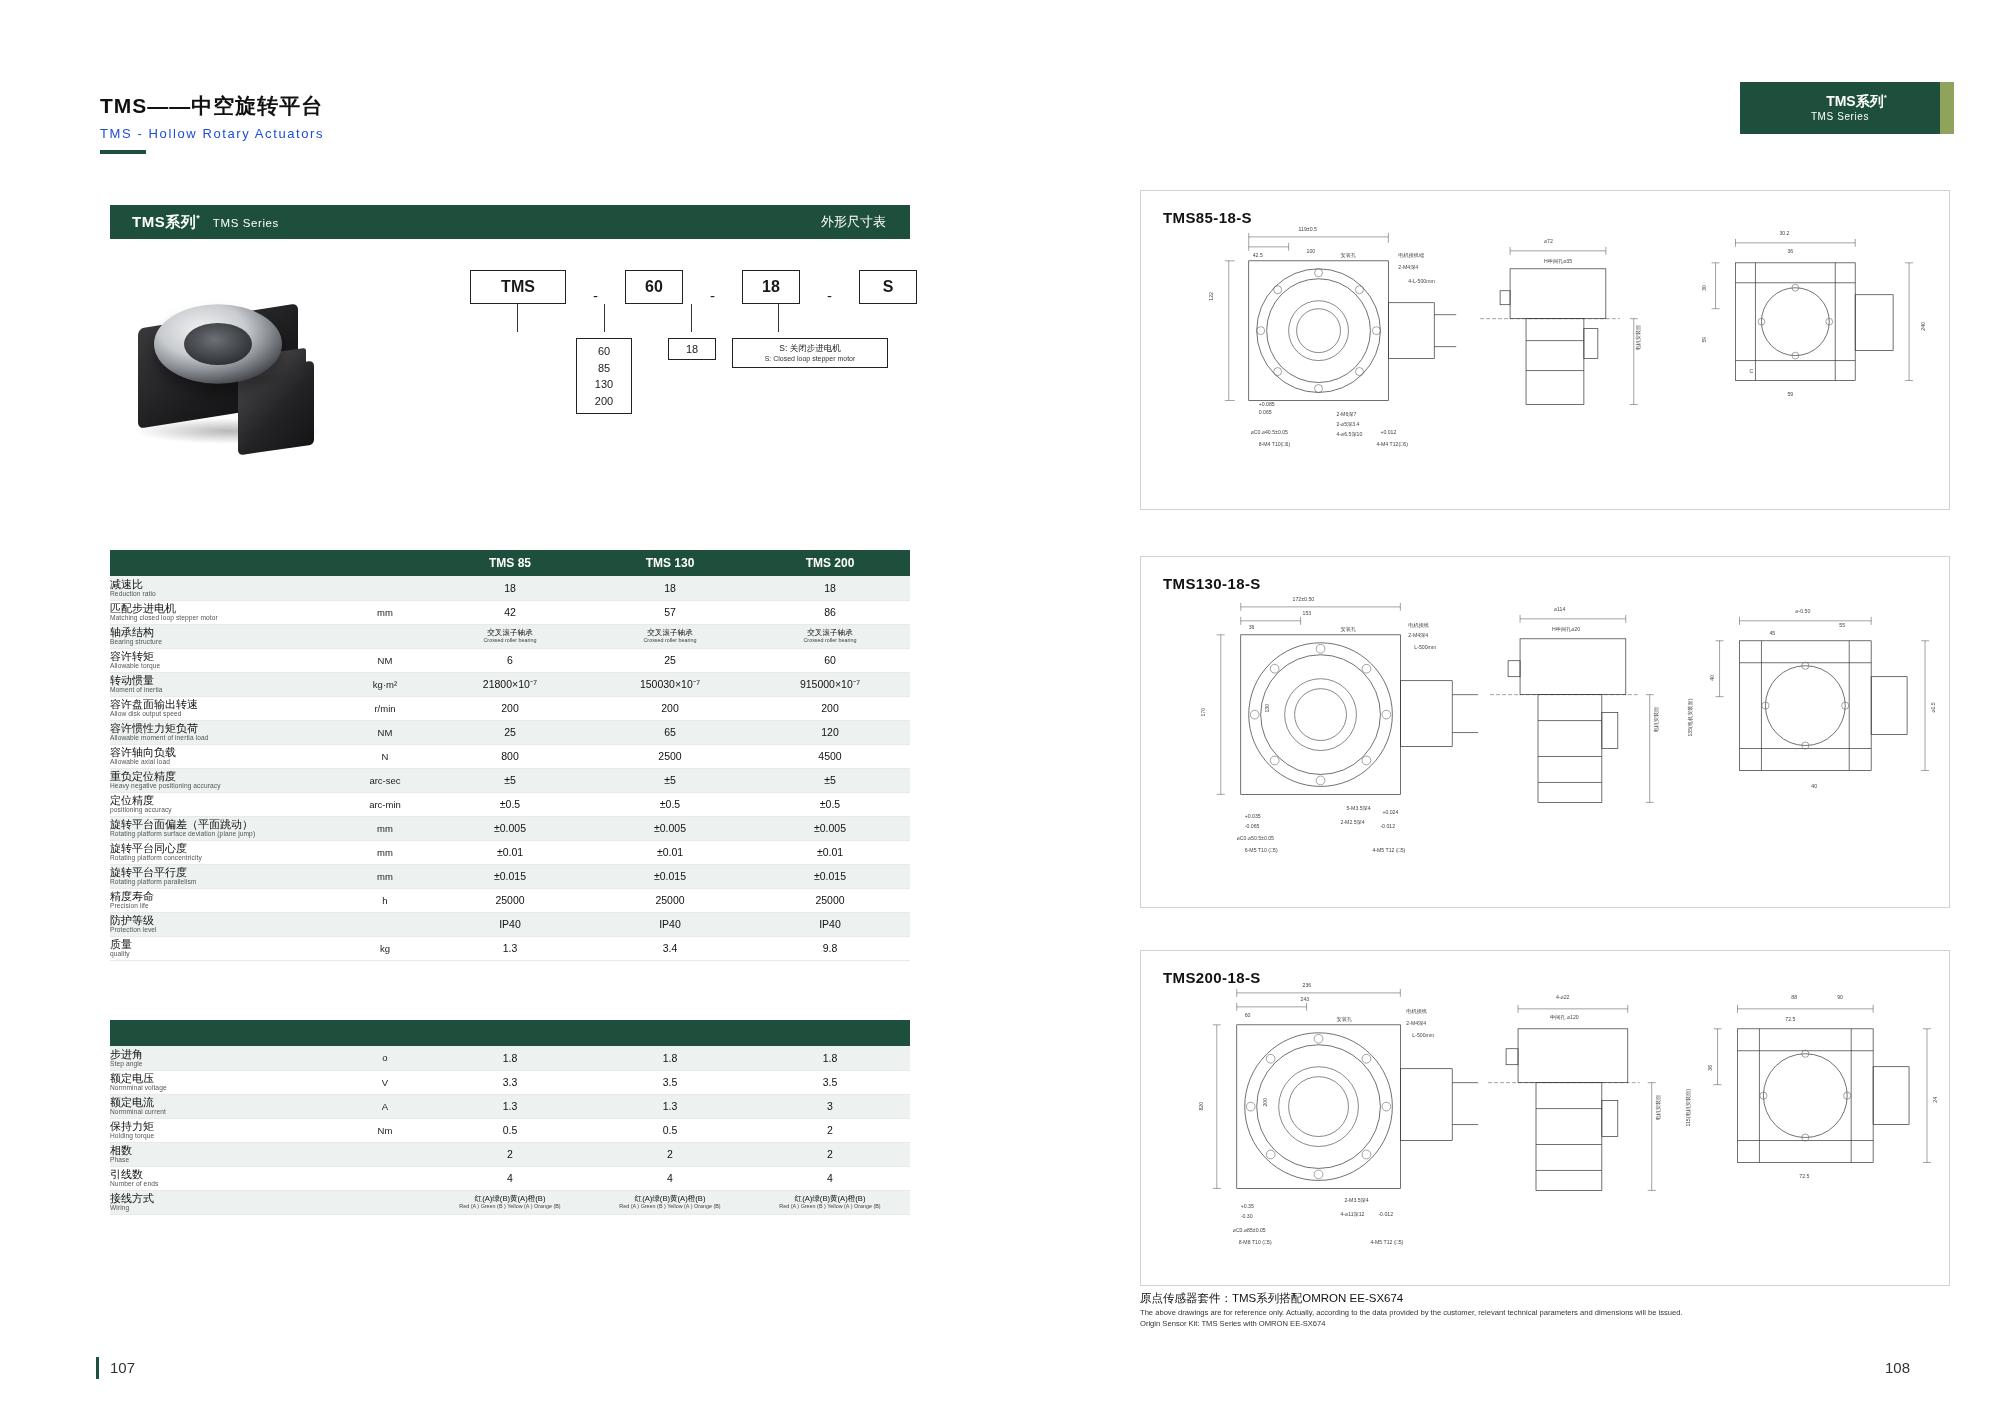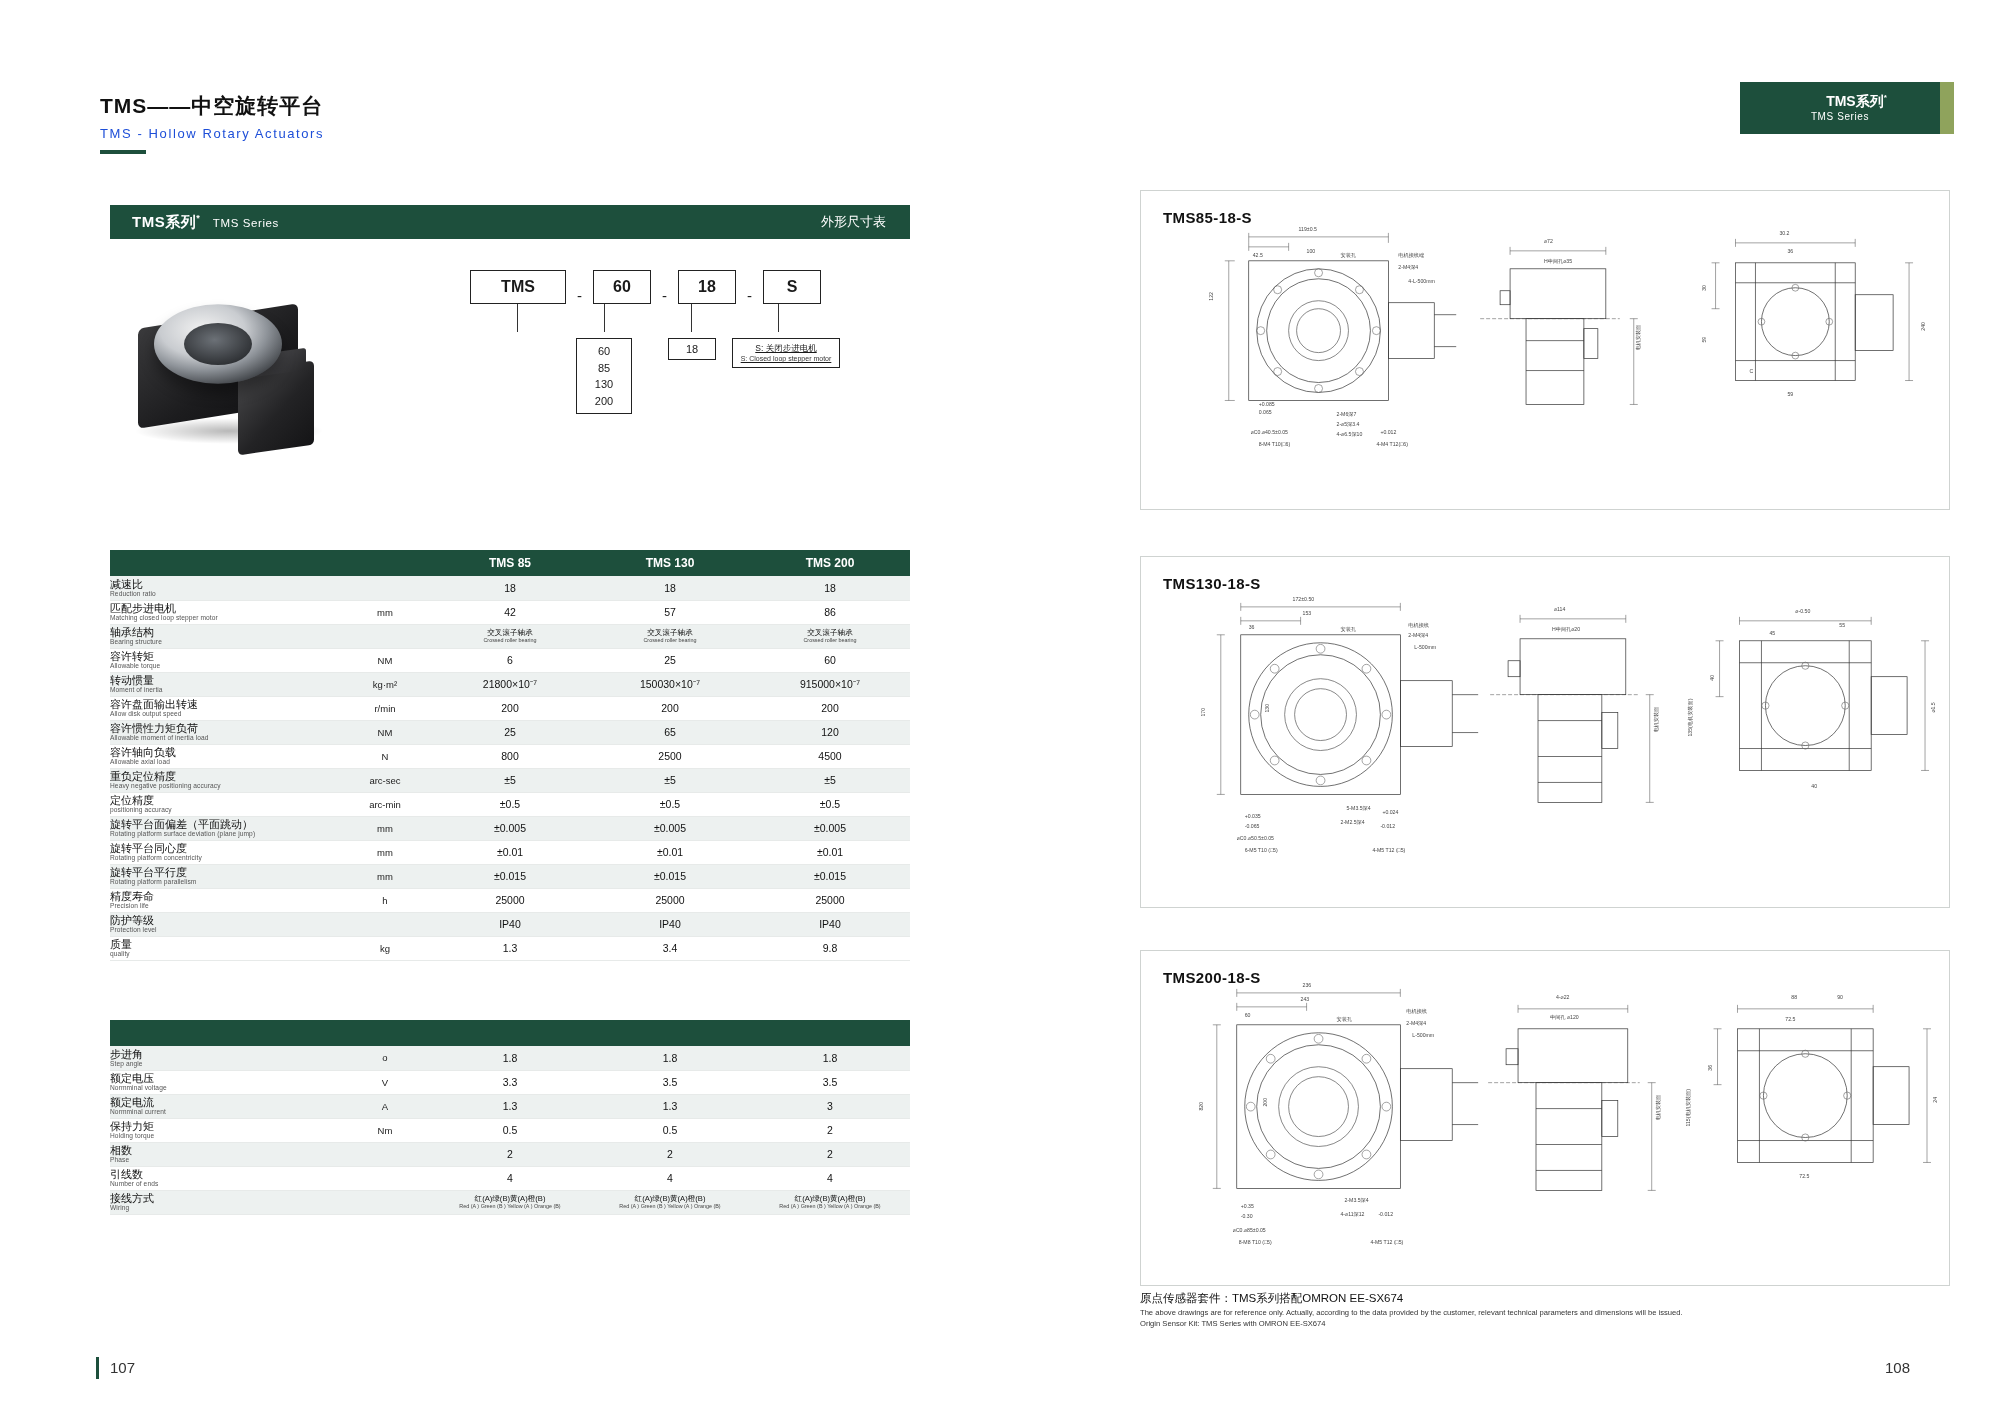--- a/index.html
+++ b/index.html
@@ -60,21 +60,21 @@
     content:""; position:absolute; left:8px; top:-14px; width:60px; height:22px;
     background:linear-gradient(135deg,#5a5a5e,#272729); border-radius:3px;
   }
   .p-shadow{
     position:absolute; left:14px; top:150px; width:190px; height:26px; border-radius:50%;
     background: radial-gradient(ellipse at center, rgba(0,0,0,.28), rgba(0,0,0,0) 70%);
   }
 
   
   .code-diagram { position:absolute; left:470px; top:270px; width:470px; }
-  .code-row { display:flex; align-items:flex-end; gap:11px; }
+  .code-row { display:flex; align-items:flex-end; gap:27px; }
   .code-box {
     border:1px solid #222; background:#fff; font-weight:700; text-align:center;
     padding:7px 0; font-size:16px;
   }
   .cb-tms { width:96px; }
   .cb-60 { width:58px; }
   .cb-18 { width:58px; }
   .cb-s { width:58px; }
   .dash { font-size:15px; color:#222; }
   .leader-area { position:relative; height:30px; }
@@ -190,21 +190,21 @@
       <div style="position:relative; height:110px;">
         <div class="spec-list" style="position:absolute; left:106px; top:4px;">
           <div>60</div>
           <div>85</div>
           <div>130</div>
           <div>200</div>
         </div>
         <div class="ratio-box" style="position:absolute; left:198px; top:4px;">
           <div>18</div>
         </div>
-        <div class="opt-box" style="position:absolute; left:262px; top:4px; width:108px;text-decoration:underline;">
+        <div class="opt-box" style="position:absolute; left:262px; top:4px; width:156px;">
           <div>S: 关闭步进电机</div>
           <div style="font-size:7px;color:#333;">S: Closed loop stepper motor</div>
         </div>
       </div>
     </div>
 
     <div class="tbl1">
       <table class="spec">
         <colgroup>
           <col style="width:230px">

